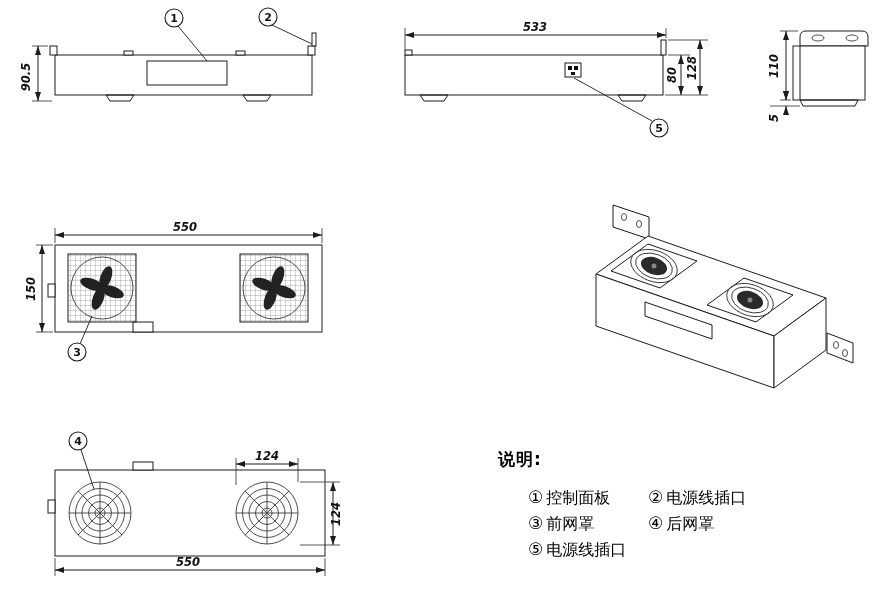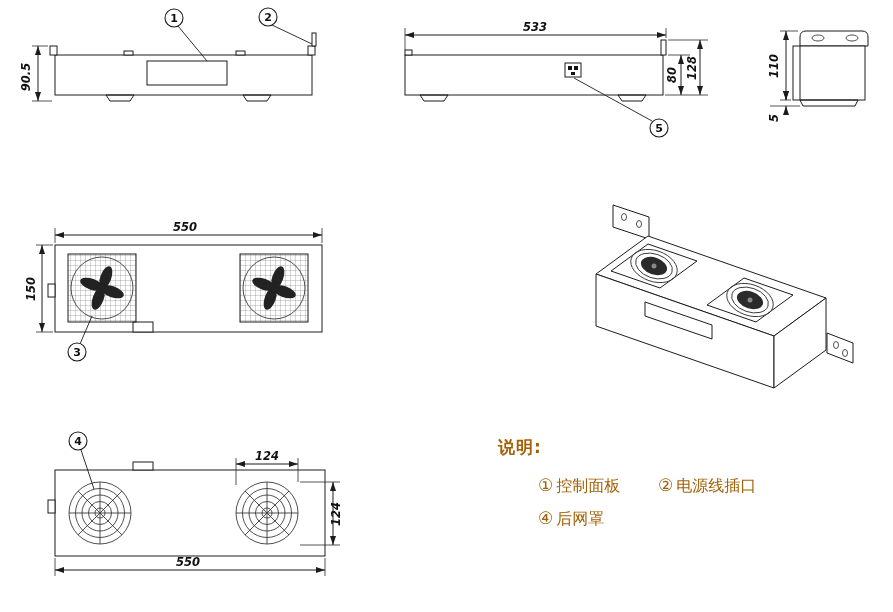--- a/index.html
+++ b/index.html
@@ -10,24 +10,24 @@
   .fw{fill:#ffffff;}
   .ext{stroke:#2a2a2a;stroke-width:0.8;fill:none;}
   .dim{stroke:#1c1c1c;stroke-width:1;fill:none;}
   .thin{stroke:#3a3a3a;stroke-width:0.9;fill:none;}
   .dimtxt{font-family:"DejaVu Sans",sans-serif;font-size:11.5px;font-style:italic;
           font-weight:700;fill:#111;text-anchor:middle;}
   .ctxt{font-family:"DejaVu Sans",sans-serif;font-size:11px;font-weight:700;fill:#111;
         text-anchor:middle;}
   .callout-circle{fill:#fff;stroke:#1c1c1c;stroke-width:1.1;}
   .leader{stroke:#1c1c1c;stroke-width:0.9;fill:none;}
-  .legend{position:absolute;left:498px;top:436px;color:#a16207;}
+  .legend{position:absolute;left:498px;top:448px;color:#000000;}
   .legend-title{font-size:17px;font-weight:700;letter-spacing:1px;}
-  .legend-items{margin-left:40px;margin-top:16px;display:grid;
-                grid-template-columns:120px auto;row-gap:11px;font-size:16px;}
+  .legend-items{margin-left:30px;margin-top:16px;display:grid;
+                grid-template-columns:120px auto;row-gap:4px;font-size:16px;}
   .legend-item{white-space:nowrap;}
   .ci{margin-right:3px;font-size:17px;}
 </style>
 </head>
 <body>
 
 <div class="stage">
 
 <svg width="893" height="612" viewBox="0 0 893 612">
   <defs>
@@ -241,17 +241,19 @@
     </g>
     <polygon class="ln fw" points="645,302 712,325 712,339 645,316"></polygon>
   </g>
 </svg>
 
   <div class="legend">
     <div class="legend-title">说明:</div>
     <div class="legend-items">
       <div class="legend-item"><span class="ci">①</span><span>控制面板</span></div>
       <div class="legend-item"><span class="ci">②</span><span>电源线插口</span></div>
+      <div class="legend-item"><span class="ci">③</span><span>前网罩</span></div>
       <div class="legend-item"><span class="ci">④</span><span>后网罩</span></div>
+      <div class="legend-item"><span class="ci">⑤</span><span>电源线插口</span></div>
     </div>
   </div>
 
 </div>
 
 </body></html>

